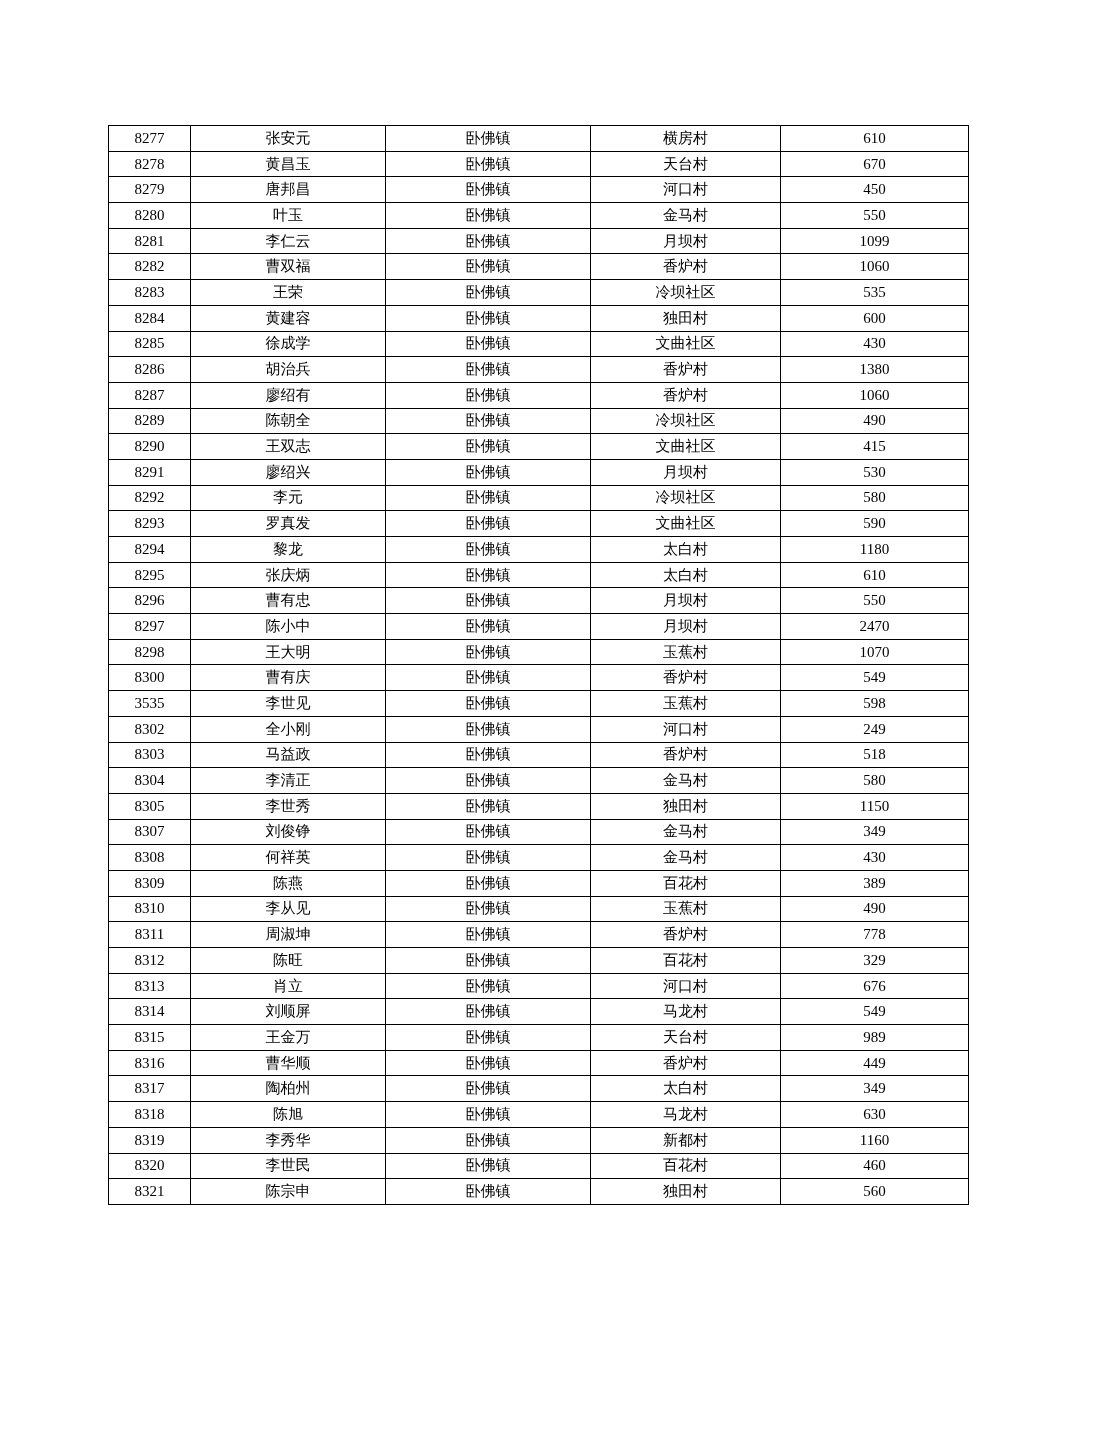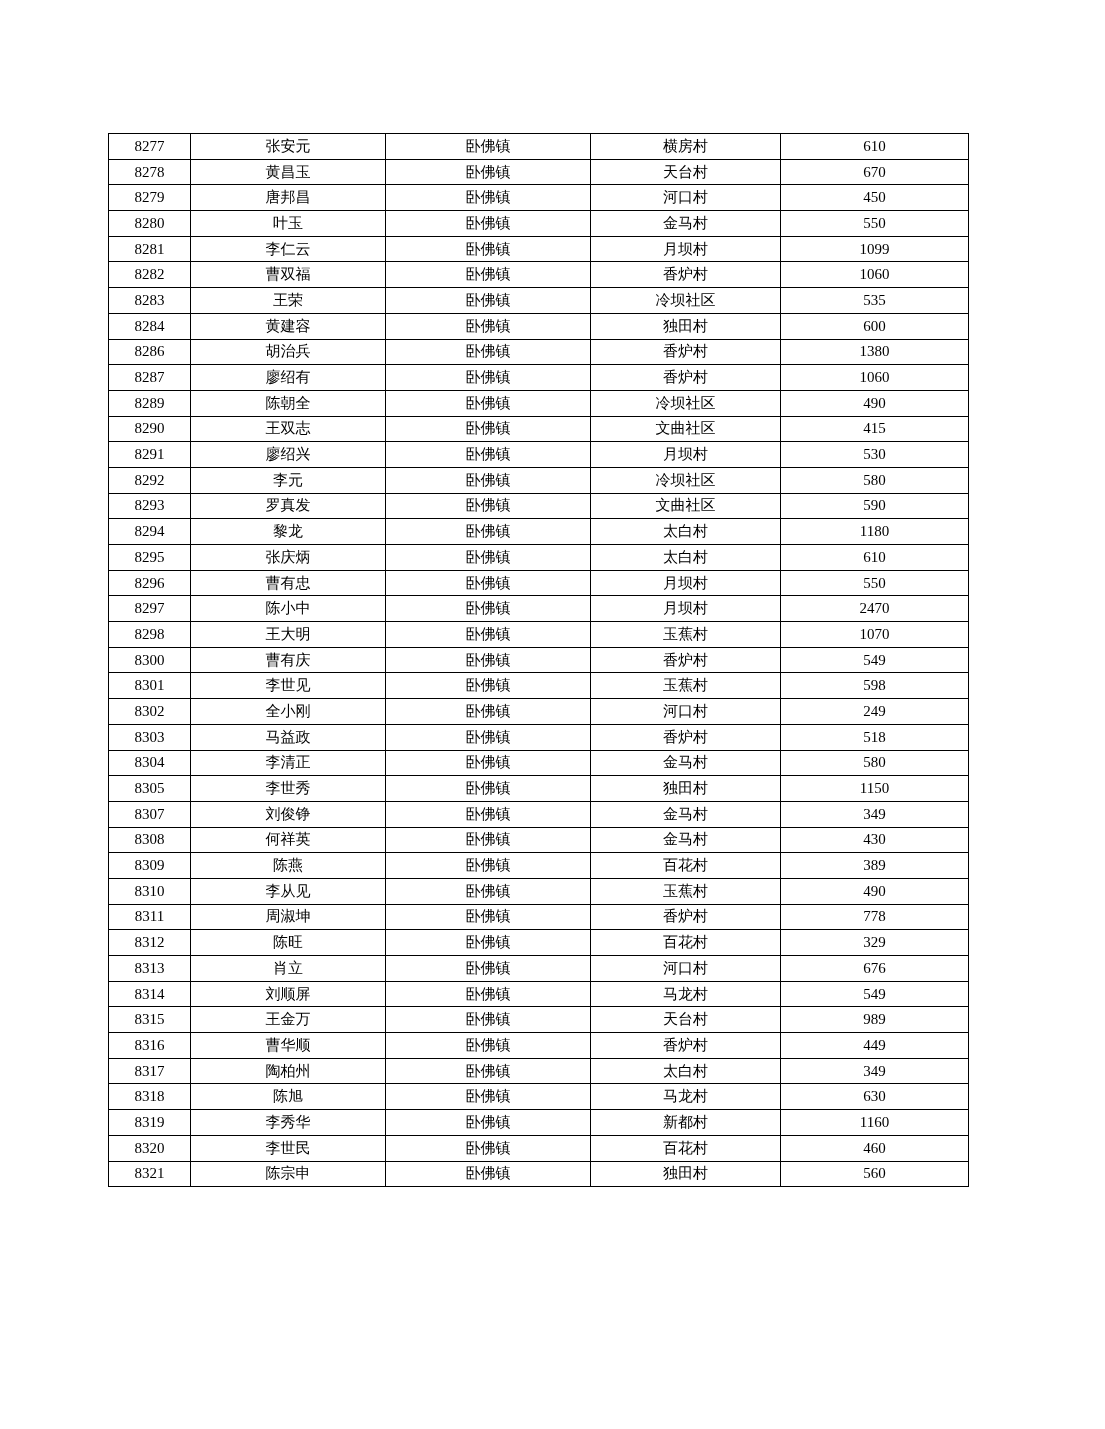--- a/index.html
+++ b/index.html
@@ -18,21 +18,21 @@
     position: absolute;
     left: 0;
     top: 0;
     width: 1105px;
     height: 1429px;
     background: #ffffff;
   }
   table.records {
     position: absolute;
     left: 108px;
-    top: 133px;
+    top: 125px;
     border-collapse: collapse;
     table-layout: fixed;
     width: 860px;
   }
   table.records td {
     border: 1px solid #000000;
     height: 24.7px;
     text-align: center;
     vertical-align: middle;
     font-size: 15px;
@@ -110,20 +110,27 @@
           <td>535</td>
         </tr>
         <tr>
           <td>8284</td>
           <td>黄建容</td>
           <td>卧佛镇</td>
           <td>独田村</td>
           <td>600</td>
         </tr>
         <tr>
+          <td>8285</td>
+          <td>徐成学</td>
+          <td>卧佛镇</td>
+          <td>文曲社区</td>
+          <td>430</td>
+        </tr>
+        <tr>
           <td>8286</td>
           <td>胡治兵</td>
           <td>卧佛镇</td>
           <td>香炉村</td>
           <td>1380</td>
         </tr>
         <tr>
           <td>8287</td>
           <td>廖绍有</td>
           <td>卧佛镇</td>
@@ -201,21 +208,21 @@
           <td>1070</td>
         </tr>
         <tr>
           <td>8300</td>
           <td>曹有庆</td>
           <td>卧佛镇</td>
           <td>香炉村</td>
           <td>549</td>
         </tr>
         <tr>
-          <td>8301</td>
+          <td>3535</td>
           <td>李世见</td>
           <td>卧佛镇</td>
           <td>玉蕉村</td>
           <td>598</td>
         </tr>
         <tr>
           <td>8302</td>
           <td>全小刚</td>
           <td>卧佛镇</td>
           <td>河口村</td>

